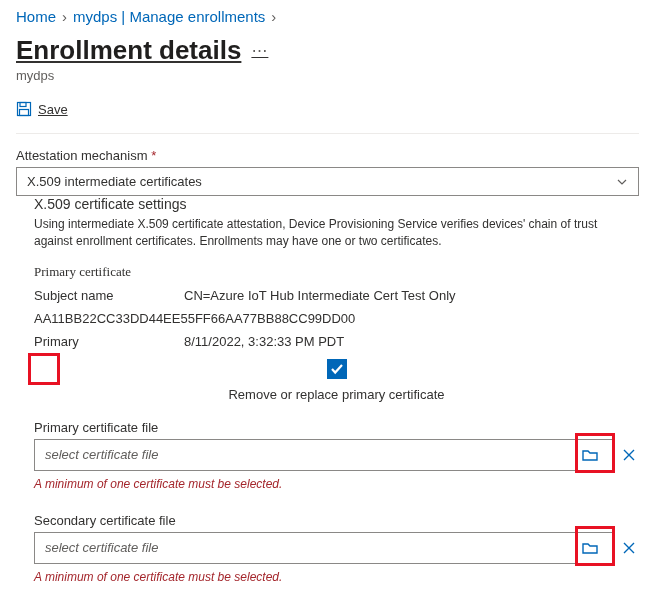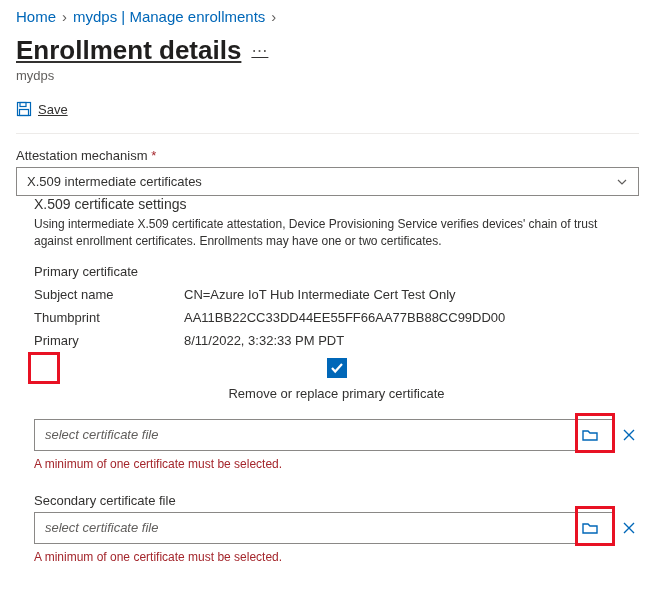--- a/index.html
+++ b/index.html
@@ -35,21 +35,21 @@
       display: flex;
       justify-content: space-between;
       align-items: center;
       font-size: 13px;
       cursor: pointer;
     }
     .select-box svg { width: 12px; height: 12px; }
     .indent { padding-left: 18px; }
     h2 { font-size: 14px; font-weight: 400; margin-bottom: 4px; }
     .desc { font-size: 12px; line-height: 1.4; margin-bottom: 14px; }
-    .section-label { font-size: 13px; margin-bottom: 8px; }
+    .section-label { font-size: 13px; margin-bottom: 8px; font-family: Liberation Serif, serif; }
     .kv-row { display: flex; font-size: 13px; margin-bottom: 8px; }
     .kv-row .k { width: 150px; flex-shrink: 0; }
     .kv-row .v { flex: 1; }
     .checkbox-row { display: flex; align-items: center; gap: 8px; margin: 10px 0 18px 0; flex-direction: column; }
     .checkbox {
       width: 20px; height: 20px;
       background: #0067b8;
       display: flex; align-items: center; justify-content: center;
       cursor: pointer;
       position: relative;
@@ -71,21 +71,21 @@
       justify-content: space-between;
     }
     .folder-btn {
       width: 24px; height: 18px;
       display: flex; align-items: center; justify-content: center;
       cursor: pointer;
     }
     .folder-btn svg { width: 18px; height: 18px; stroke: #0067b8; }
     .clear-btn { cursor: pointer; color: #0067b8; display: flex; align-items: center; justify-content: center; width: 20px; }
     .clear-btn svg { width: 16px; height: 16px; }
-    .error { color: #a4262c; font-size: 12px; margin-bottom: 22px; }
+    .error { color: #a4262c; font-size: 12px; margin-bottom: 22px; font-style: italic; }
     .red-box { border: 3px solid #e81123; position: absolute; pointer-events: none; }
   </style>
 </head>
 <body>
 
 <div class="breadcrumb">
   <a>Home</a>
   <span class="sep">›</span>
   <a>mydps | Manage enrollments</a>
   <span class="sep">›</span>
@@ -122,38 +122,38 @@
   <h2>X.509 certificate settings</h2>
   <p class="desc">Using intermediate X.509 certificate attestation, Device Provisioning Service verifies devices' chain of trust against enrollment certificates. Enrollments may have one or two certificates.</p>
 
   <div class="section-label">Primary certificate</div>
 
   <div class="kv-row">
     <div class="k">Subject name</div>
     <div class="v">CN=Azure IoT Hub Intermediate Cert Test Only</div>
   </div>
   <div class="kv-row">
-    <div class="k">Thumbprint</div>
     <div class="v">AA11BB22CC33DD44EE55FF66AA77BB88CC99DD00</div>
   </div>
   <div class="kv-row">
     <div class="k">Primary</div>
     <div class="v">8/11/2022, 3:32:33 PM PDT</div>
   </div>
 
   <div class="checkbox-row" style="position:relative;">
     <div class="red-box" style="left:-6px; top:-6px; width:32px; height:32px;"></div>
     <div class="checkbox">
       <svg viewBox="0 0 14 14" fill="none" stroke-width="2.2">
           <path d="M2 7l3.2 3.5L12 3"></path>
         </svg>
     </div>
     <span>Remove or replace primary certificate</span>
   </div>
 
+  <div class="file-label">Primary certificate file</div>
   <div class="file-row" style="position:relative;">
     <div class="file-input">
       <span>select certificate file</span>
       <span class="folder-btn">
         <svg viewBox="0 0 18 18" fill="none" stroke-width="1.4">
             <path d="M2 5h5l2 2h7v7H2z"></path>
           </svg>
       </span>
     </div>
     <div class="red-box" style="right:24px; top:-6px; width:40px; height:40px;"></div>

